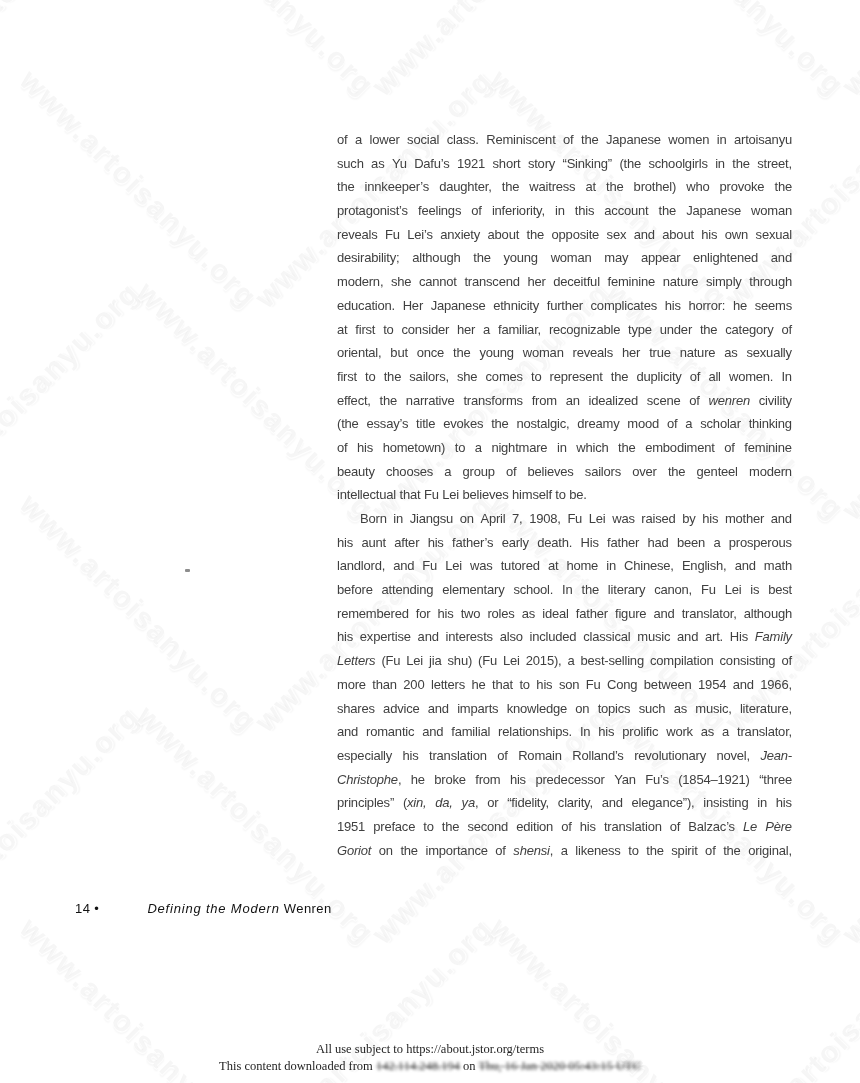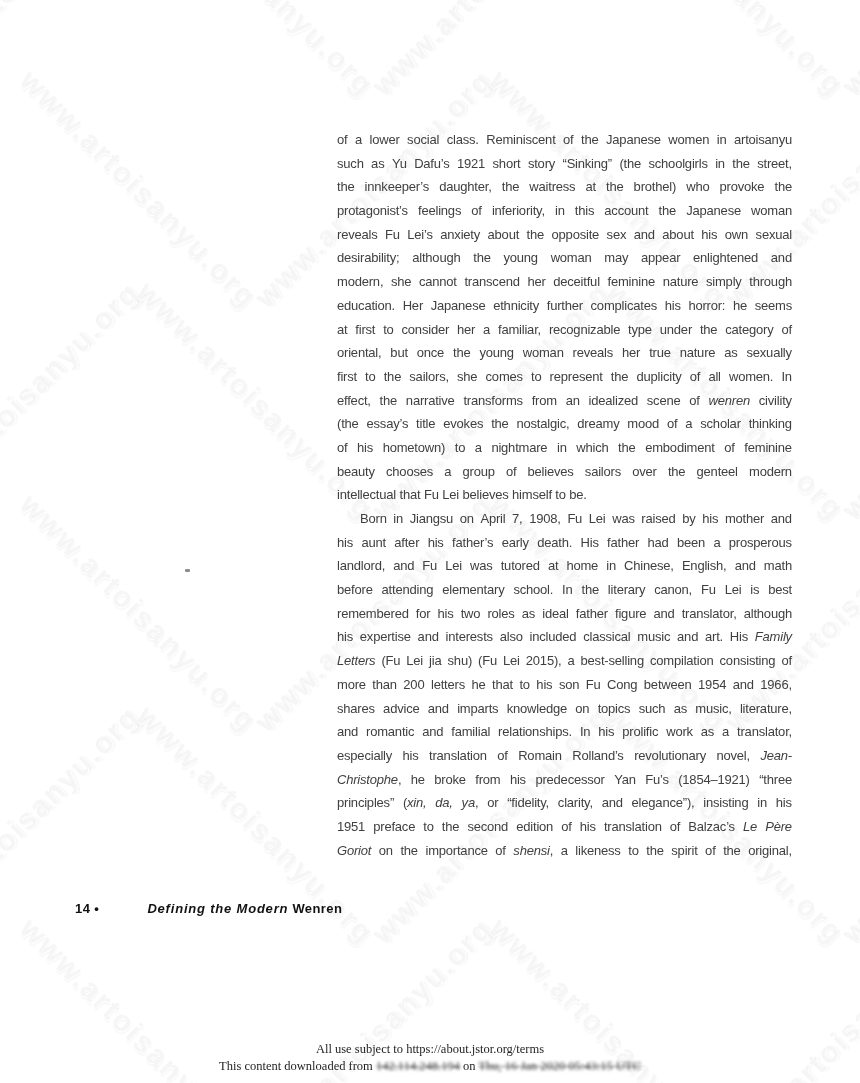--- a/index.html
+++ b/index.html
@@ -20,21 +20,21 @@
     position:absolute;left:337px;top:128px;width:455px;
     font-size:13px;letter-spacing:-0.2px;color:#404040;
   }
   .line{
     display:flex;justify-content:space-between;
     height:23.7px;line-height:23.7px;white-space:nowrap;overflow:visible;
   }
   .line.last{justify-content:flex-start;column-gap:0.27em;align-items:flex-end;}
   .line.indent{padding-left:23px;}
   .it{font-style:italic;}
-  .bd{font-weight:bold;}
+  .bd{font-weight:normal;}
   .w{display:inline-block;}
   
   .speck{position:absolute;left:185px;top:569px;width:5px;height:3px;background:#8d8d8d;border-radius:1px;}
   
   .running-footer{
     position:absolute;left:75px;top:901px;
     font-size:13px;font-weight:bold;color:#121212;
     display:flex;column-gap:0.32em;letter-spacing:0.4px;
   }
   .running-footer .it{letter-spacing:0.8px;margin-left:44px;}

